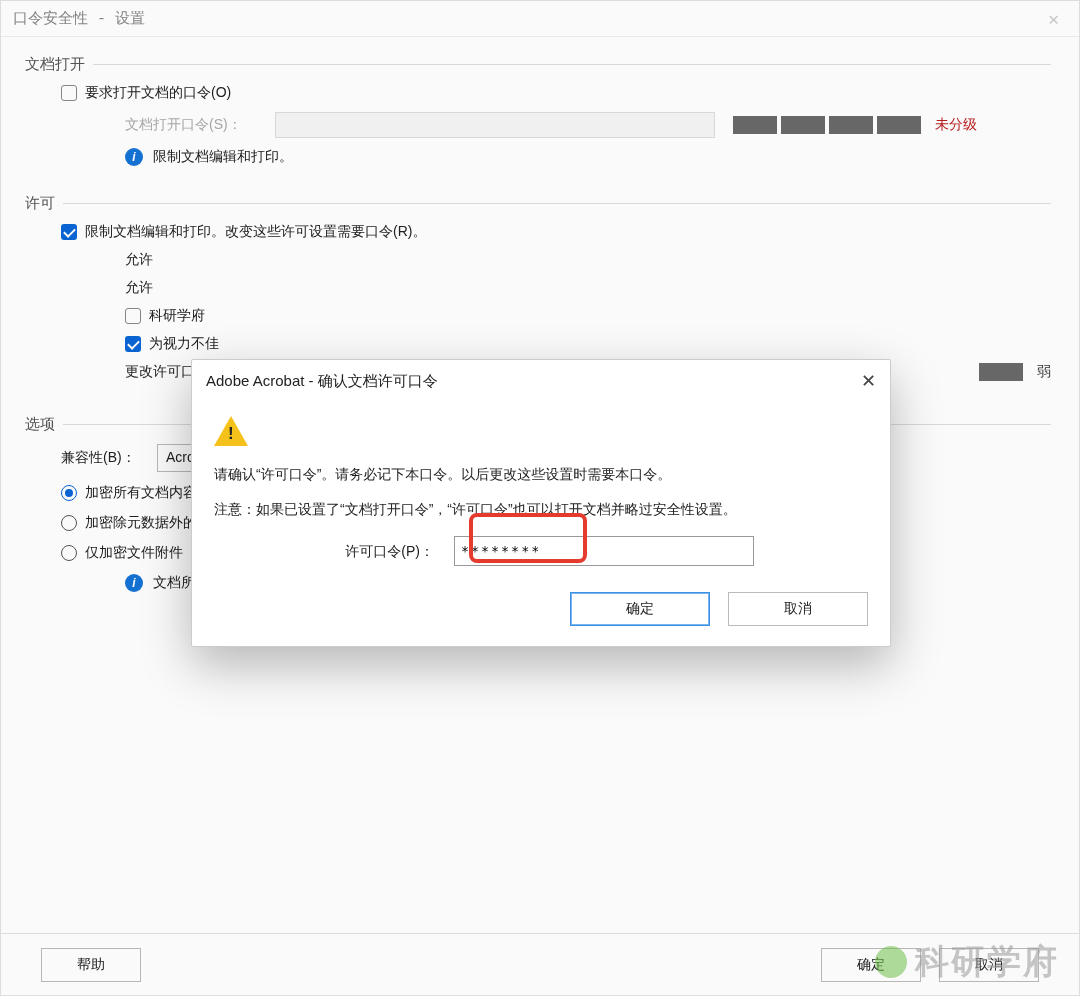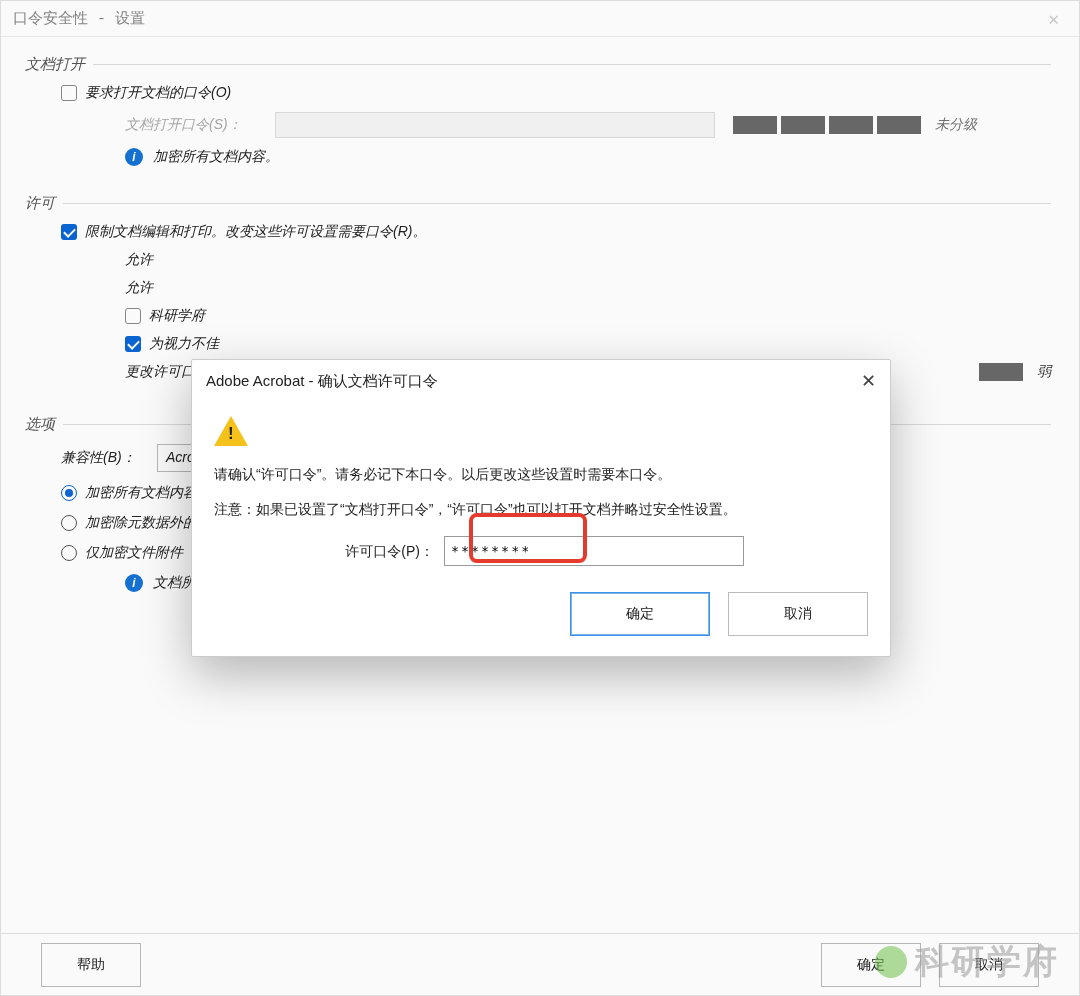--- a/index.html
+++ b/index.html
@@ -66,21 +66,21 @@
     width: 440px;
     background: #fff;
   }
   .pw-input.disabled { background: #f5f5f5; border-color:#ddd; }
   .strength-bar {
     display: flex; gap: 4px; margin-left: 18px;
   }
   .strength-bar .seg {
     width: 44px; height: 18px; background: #6a6a6a;
   }
-  .strength-label { margin-left: 14px; color: #737373; }
+  .strength-label { margin-left: 14px; color: #b91c1c; }
   .info-icon {
     width: 18px; height: 18px; border-radius: 50%; background: #1674d6;
     display:inline-flex; align-items:center; justify-content:center;
     color:#fff; font-weight:bold; font-size:12px; font-style: italic;
     margin-right: 10px; flex: 0 0 18px;
   }
   .info-icon::before { content: "i"; }
   .radio-row { display:flex; align-items:center; gap:8px; margin: 12px 0 12px 32px; }
   .radio-dot {
     width:16px; height:16px; border:1.5px solid #555; border-radius:50%;
@@ -92,21 +92,21 @@
   .select {
     border:1px solid #bbb; height:28px; width:260px; display:flex; align-items:center; padding:0 8px; justify-content:space-between; background:#fff;
   }
   .select .caret { width:0; height:0; border-left:5px solid transparent; border-right:5px solid transparent; border-top:6px solid #555;}
   .footer {
     position:absolute; bottom:0; left:0; right:0; height:62px;
     border-top:1px solid #e2e2e2; display:flex; align-items:center; padding:0 40px;
     background:#fff;
   }
   .btn {
-    min-width:100px; height:44px; border:1px solid #bbb; background:#fff; display:flex; align-items:center; justify-content:center; padding:0 24px;
+    min-width:100px; height:34px; border:1px solid #bbb; background:#fff; display:flex; align-items:center; justify-content:center; padding:0 24px;
   }
   .footer .right { margin-left:auto; display:flex; gap:18px; }
 
   
   .modal-backdrop {
     position:absolute; inset:0; background:rgba(0,0,0,0.02);
   }
   .modal {
     position:absolute; left:190px; top:358px; width:700px;
     background:#fff; border:1px solid #ccc; box-shadow: 0 18px 50px rgba(0,0,0,.28); border-radius:2px;
@@ -120,42 +120,42 @@
     width:34px; height:34px; flex:0 0 34px;
     display:flex; align-items:flex-end; justify-content:center;
   }
   .warn-tri {
     width:0; height:0; border-left:17px solid transparent; border-right:17px solid transparent; border-bottom:30px solid #f4c21a; position:relative;
   }
   .warn-tri::after {
     content:"!"; position:absolute; left:-3px; top:8px; color:#222; font-weight:bold; font-size:17px;
   }
   .modal-text { line-height:1.8; }
-  .modal-pw-row { display:flex; align-items:center; gap:10px; margin-top:14px; }
+  .modal-pw-row { display:flex; align-items:center; gap:20px; margin-top:14px; }
   .modal-pw-label { text-align:right; width:220px; }
   .modal-pw-box {
     width:300px; height:30px; border:1px solid #999; padding:2px 6px; font-family: monospace; letter-spacing:2px; background:#fff;
   }
   .red-box {
     position:absolute; border:4px solid #e53b2f; border-radius:8px;
     left:468px; top:512px; width:118px; height:50px; pointer-events:none;
   }
   .modal-actions { display:flex; justify-content:flex-end; gap:18px; padding: 8px 22px 20px 22px; }
   .btn-primary { border-color:#3a8fe6; box-shadow: inset 0 0 0 1px #7ab5ee; }
 
   .watermark {
     position:absolute; right:20px; bottom:10px; display:flex; align-items:center; gap:8px; opacity:.55;
   }
   .wm-circle {
     width:32px; height:32px; border-radius:50%; background:#6fc04a; display:inline-block;
   }
   .wm-text { font-size:34px; color:#999; font-weight:600; letter-spacing:2px; }
 
   fieldset.group {
-    border:none; border-top:1px solid #ddd; margin:0; padding:0;font-style:italic;
+    border:none; border-top:1px solid #ddd; margin:0; padding:0;
   }
   legend.group-legend {
     padding:0 8px 0 0; color:#555; font-size:15px; margin-left:-4px;
   }
 </style>
 </head>
 <body>
 
 <div class="window">
 
@@ -181,21 +181,21 @@
           <span class="seg"></span>
             <span class="seg"></span>
             <span class="seg"></span>
             <span class="seg"></span>
         </div>
         <span class="strength-label">未分级</span>
       </div>
 
       <div class="row indent2">
         <span class="info-icon"></span>
-        <span>加密所有文档内容。</span>
+        <span>限制文档编辑和打印。</span>
       </div>
     </fieldset>
 
     <fieldset class="group" style="margin-top:18px">
       <legend class="group-legend">许可</legend>
 
       <div class="row indent1 chk">
         <span class="box-checked"></span>
         <span>限制文档编辑和打印。改变这些许可设置需要口令(R)。</span>
       </div>

